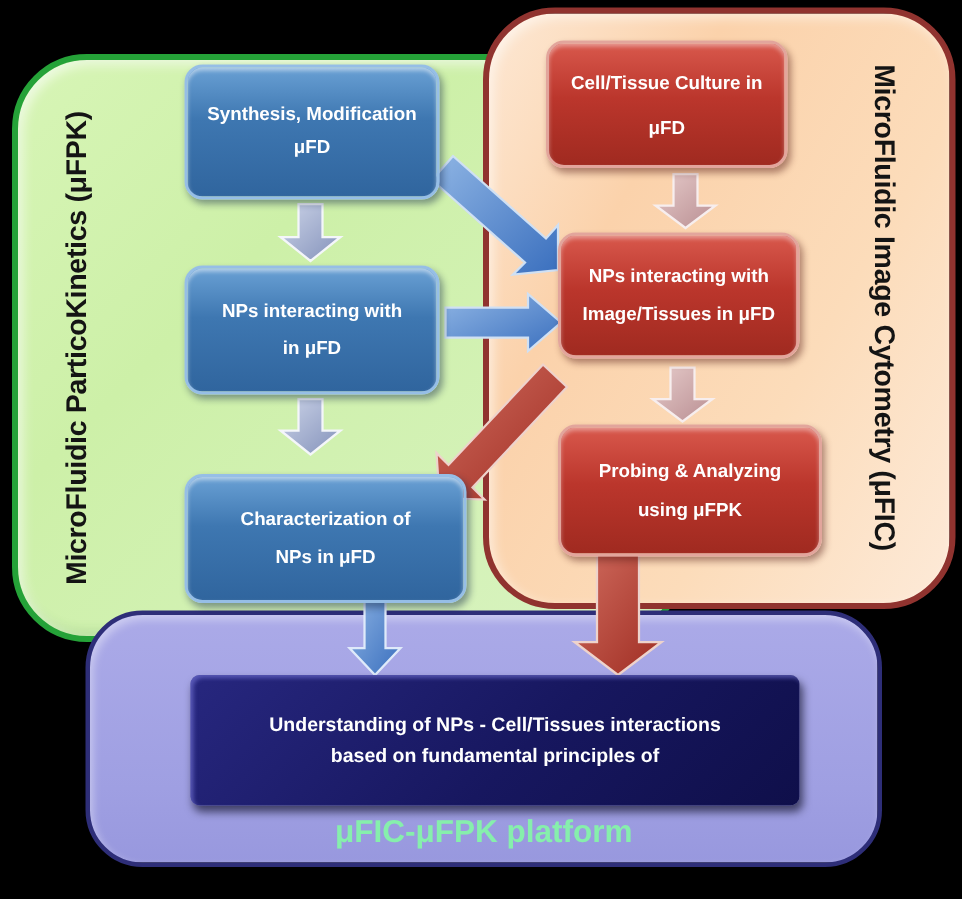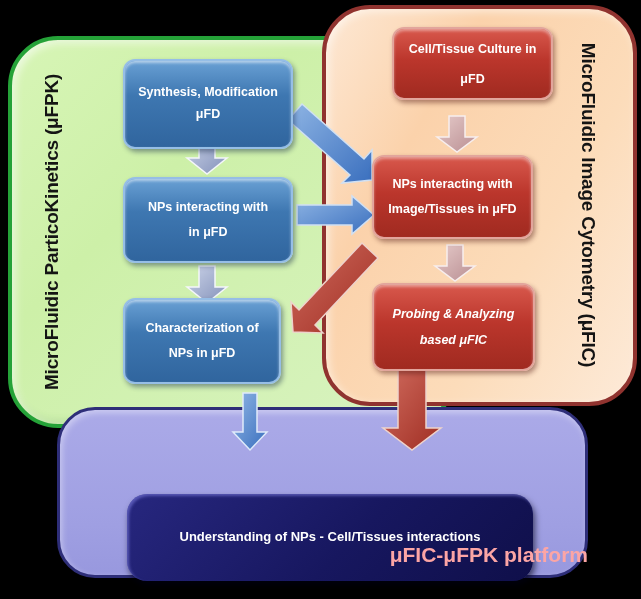--- a/index.html
+++ b/index.html
@@ -44,36 +44,36 @@
   .blue-box{
     background:linear-gradient(180deg,#69a0d4 0%,#3e77b1 40%,#30659e 100%);
     border:2px solid #96bee6;
     box-shadow:inset 0 2px 3px rgba(255,255,255,.5), 2px 3px 5px rgba(20,40,70,.45);
   }
   .red-box{
     background:linear-gradient(180deg,#d8584c 0%,#bb362c 45%,#a02a20 100%);
     border:2px solid #e2a59c;
     box-shadow:inset 0 2px 3px rgba(255,255,255,.4), 2px 3px 5px rgba(80,20,15,.45);
   }
-  #box-synthesis{left:123px;top:43px;width:170px;height:90px;line-height:1.75;margin-top:16px;}
+  #box-synthesis{left:123px;top:43px;width:170px;height:90px;line-height:1.75;}
   #box-biomacro{left:123px;top:177px;width:170px;height:86px;}
-  #box-characterization{left:123px;top:298px;width:158px;height:86px;}
-  #box-culture{left:392px;top:27px;width:161px;height:73px;line-height:2.4;}
+  #box-characterization{left:123px;top:316px;width:188px;height:86px;}
+  #box-culture{left:364px;top:27px;width:161px;height:85px;line-height:2.4;}
   #box-npcell{left:372px;top:155px;width:161px;height:84px;}
-  #box-probing{left:372px;top:283px;width:163px;height:88px;line-height:2.1;font-style:italic;}
+  #box-probing{left:372px;top:283px;width:176px;height:88px;line-height:2.1;}
   #box-outcome{
-    left:127px;top:450px;width:406px;height:87px;border-radius:20px;
+    left:127px;top:450px;width:406px;height:87px;border-radius:6px;
     background:linear-gradient(135deg,#27277f 0%,#17175f 55%,#0f0f4a 100%);
     box-shadow:inset 2px 2px 3px rgba(130,130,230,.55), 2px 4px 6px rgba(0,0,20,.6);
-    font-size:13px;line-height:1.6;margin-top:44px;
+    font-size:13px;line-height:1.6;
   }
   
   #platform-caption{
-    position:absolute;left:57px;top:543px;width:531px;text-align:right;
-    color:#fca5a5;font-weight:bold;font-size:21px;z-index:11;
+    position:absolute;left:57px;top:543px;width:531px;text-align:center;
+    color:#86efac;font-weight:bold;font-size:21px;z-index:11;
   }
   
   #arrows{position:absolute;left:0;top:0;z-index:5;}
 </style>
 </head>
 <body>
 
 <div id="canvas">
 
   <div class="panel" id="fpk-panel"></div>
@@ -129,22 +129,23 @@
   <div class="step-box red-box" id="box-culture">
     <span>Cell/Tissue Culture in</span>
     <span>μFD</span>
   </div>
   <div class="step-box red-box" id="box-npcell">
     <span>NPs interacting with</span>
     <span>Image/Tissues in μFD</span>
   </div>
   <div class="step-box red-box" id="box-probing">
     <span>Probing &amp; Analyzing</span>
-    <span>based μFIC</span>
+    <span>using μFPK</span>
   </div>
 
   <div class="step-box" id="box-outcome">
     <span>Understanding of NPs - Cell/Tissues interactions</span>
+    <span>based on fundamental principles of</span>
   </div>
 
   <div id="platform-caption">μFIC-μFPK platform</div>
 
 </div>
 
 </body></html>

